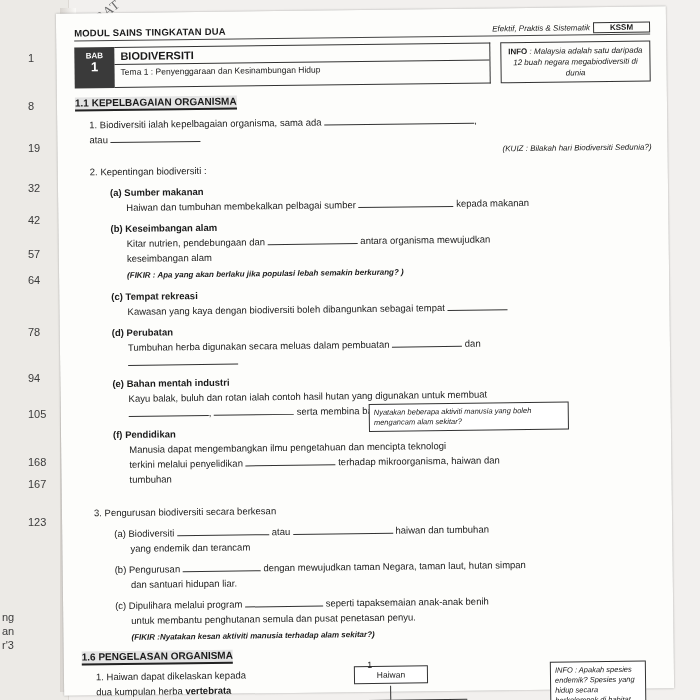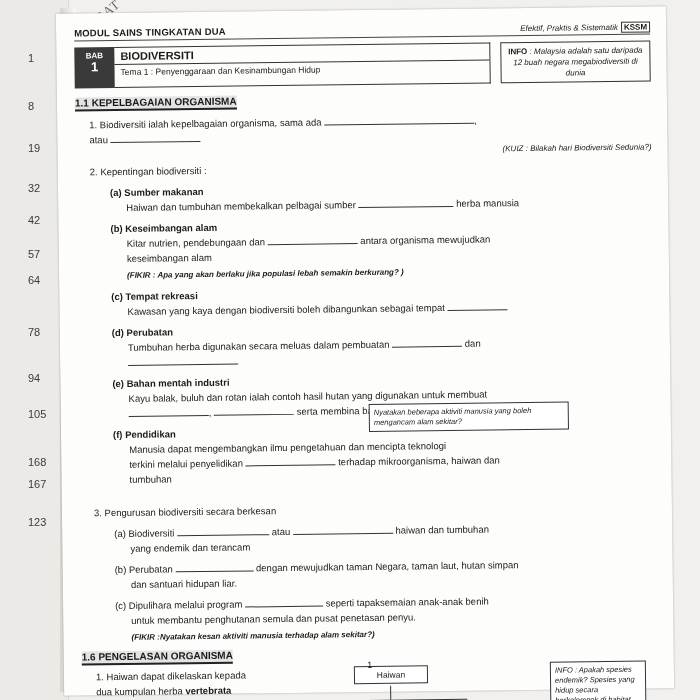--- a/index.html
+++ b/index.html
@@ -50,21 +50,21 @@
     position:absolute;left:2px;bottom:48px;width:56px;
     font-size:11px;color:#3c3c3c;line-height:14px;
     text-align:left;
   }
 
   
   .content{position:absolute;left:18px;top:14px;width:576px;height:650px;color:#1a1a1a;}
   .hdr{display:flex;justify-content:space-between;align-items:flex-end;border-bottom:1px solid #444;padding-bottom:2px;}
   .hdr .left{font-size:9.5px;font-weight:bold;letter-spacing:.2px;}
   .hdr .right{font-size:8px;font-style:italic;}
-  .kssm{border:1px solid #333;padding:0 2px;font-style:normal;font-weight:bold;margin-left:3px;}
+  .kssm{border:1px solid #333;padding:0 16px;font-style:normal;font-weight:bold;margin-left:3px;}
 
   .chaprow{display:flex;align-items:stretch;margin-top:6px;gap:0;}
   .bab{background:#3a3a3a;color:#fff;width:40px;text-align:center;font-size:8px;padding:3px 0;line-height:11px;font-weight:bold;}
   .bab .n{font-size:13px;display:block;}
   .chapbox{border:1px solid #333;border-left:none;flex:1;}
   .chapbox .t1{font-weight:bold;font-size:11px;padding:2px 6px;border-bottom:1px solid #333;}
   .chapbox .t2{font-size:8.5px;padding:2px 6px;}
   .infobox{
     width:140px;margin-left:10px;border:1px solid #333;font-size:8px;
     font-style:italic;text-align:center;padding:3px 4px;line-height:11px;
@@ -120,20 +120,21 @@
     <div style="top:248px">57</div>
     <div style="top:274px">64</div>
     <div style="top:326px">78</div>
     <div style="top:372px">94</div>
     <div style="top:408px">105</div>
     <div style="top:456px">168</div>
     <div style="top:478px">167</div>
     <div style="top:516px">123</div>
   </div>
 
+  <div class="bottomtext">ng<br>an<br>r'3</div>
 
   <div class="sheet">
     <div class="content">
 
       
       <div class="hdr">
         <div class="left">MODUL SAINS TINGKATAN DUA</div>
         <div class="right">
           <span>Efektif, Praktis &amp; Sistematik</span><span class="kssm">KSSM</span>
         </div>
@@ -171,21 +172,21 @@
 
       <div class="kuiz">(KUIZ : Bilakah hari Biodiversiti Sedunia?)</div>
 
       <div class="item lvl1">2. Kepentingan biodiversiti :</div>
 
       <div class="item lvl2">
         <span class="b">(a) Sumber makanan</span><br>
         <span class="lvl3" style="display:inline-block;margin-left:16px">
           <span>Haiwan dan tumbuhan membekalkan pelbagai sumber</span>
           <span class="blank" style="width:95px"></span>
-          <span>herba  manusia</span>
+          <span>kepada  makanan</span>
         </span>
       </div>
 
       <div class="item lvl2">
         <span class="b">(b) Keseimbangan alam</span><br>
         <span style="display:inline-block;margin-left:16px">
           <span>Kitar nutrien, pendebungaan dan</span>
           <span class="blank" style="width:90px"></span>
           <span>antara organisma mewujudkan</span><br>
           <span>keseimbangan alam</span>
@@ -239,21 +240,21 @@
       <div class="item lvl2">
         <span>(a) Biodiversiti</span>
         <span class="blank" style="width:92px"></span>
         <span>atau</span>
         <span class="blank" style="width:100px"></span>
         <span>haiwan dan tumbuhan</span><br>
         <span style="display:inline-block;margin-left:16px">yang endemik dan terancam</span>
       </div>
 
       <div class="item lvl2">
-        <span>(b) Perubatan</span>
+        <span>(b) Pengurusan</span>
         <span class="blank" style="width:78px"></span>
         <span>dengan mewujudkan taman Negara, taman laut, hutan simpan</span><br>
         <span style="display:inline-block;margin-left:16px">dan santuari hidupan liar.</span>
       </div>
 
       <div class="item lvl2">
         <span>(c) Dipulihara melalui program</span>
         <span class="blank" style="width:78px"></span>
         <span>seperti tapaksemaian anak-anak benih</span><br>
         <span style="display:inline-block;margin-left:16px">untuk membantu penghutanan semula dan pusat penetasan penyu.</span>

